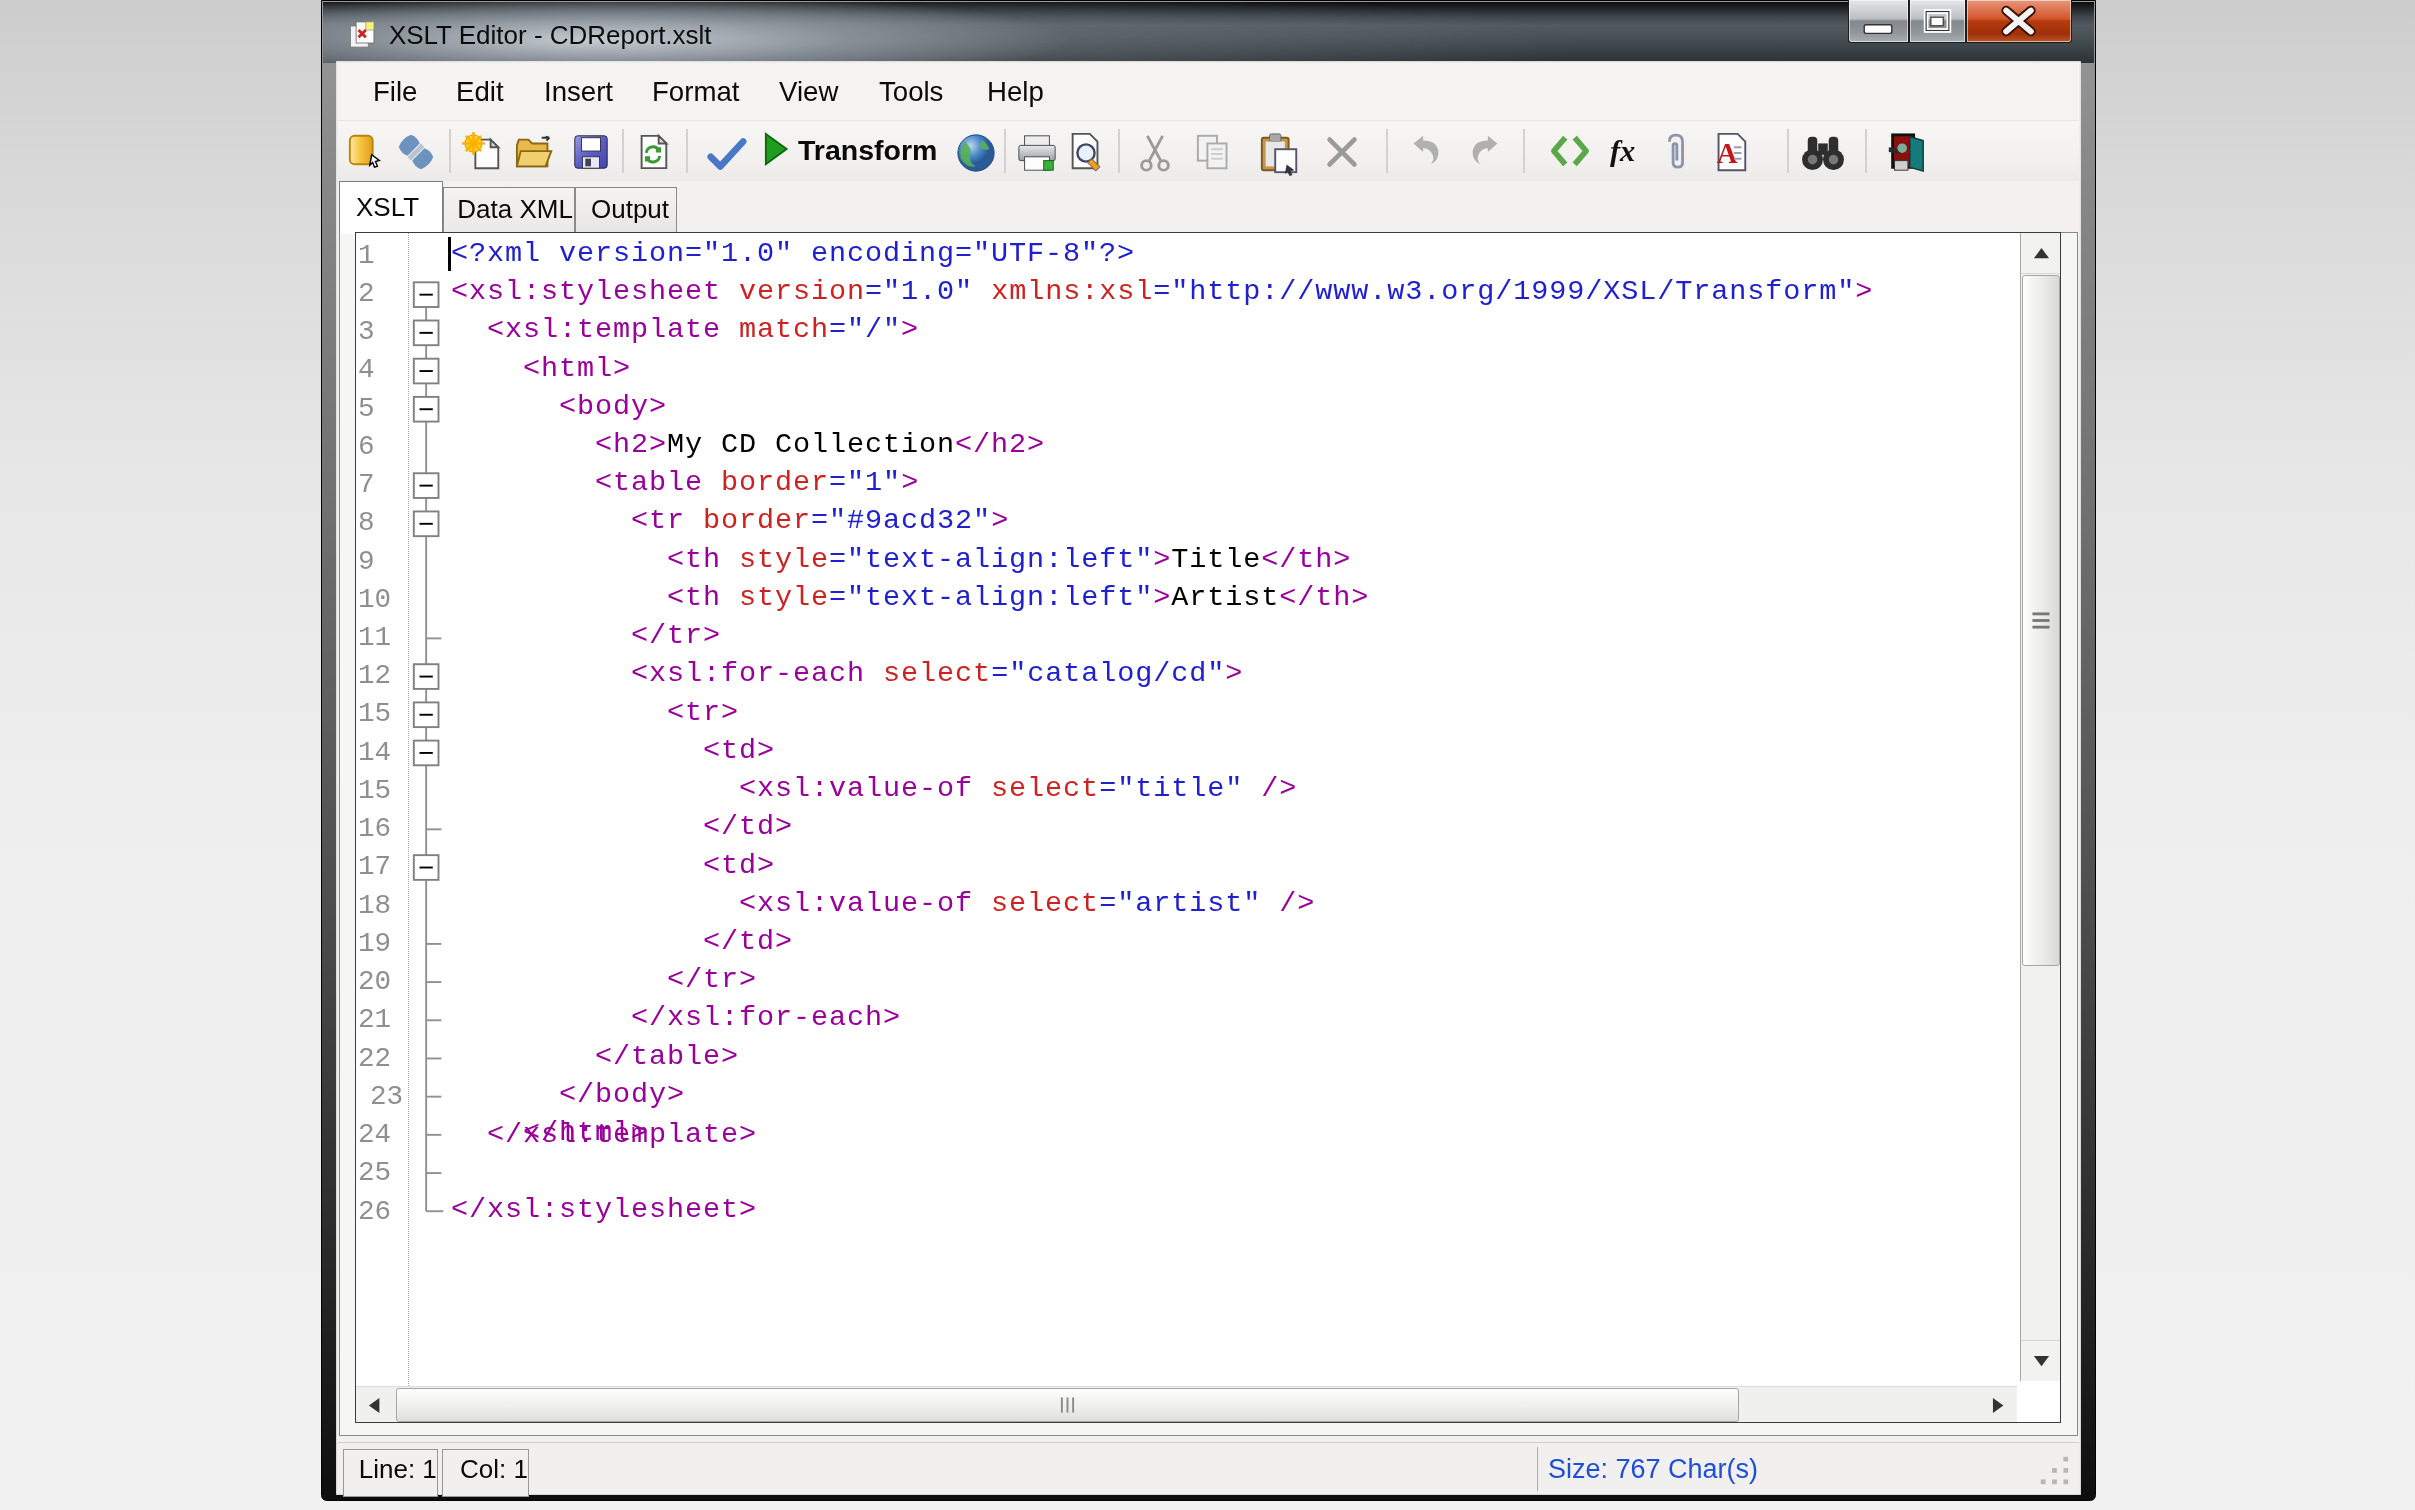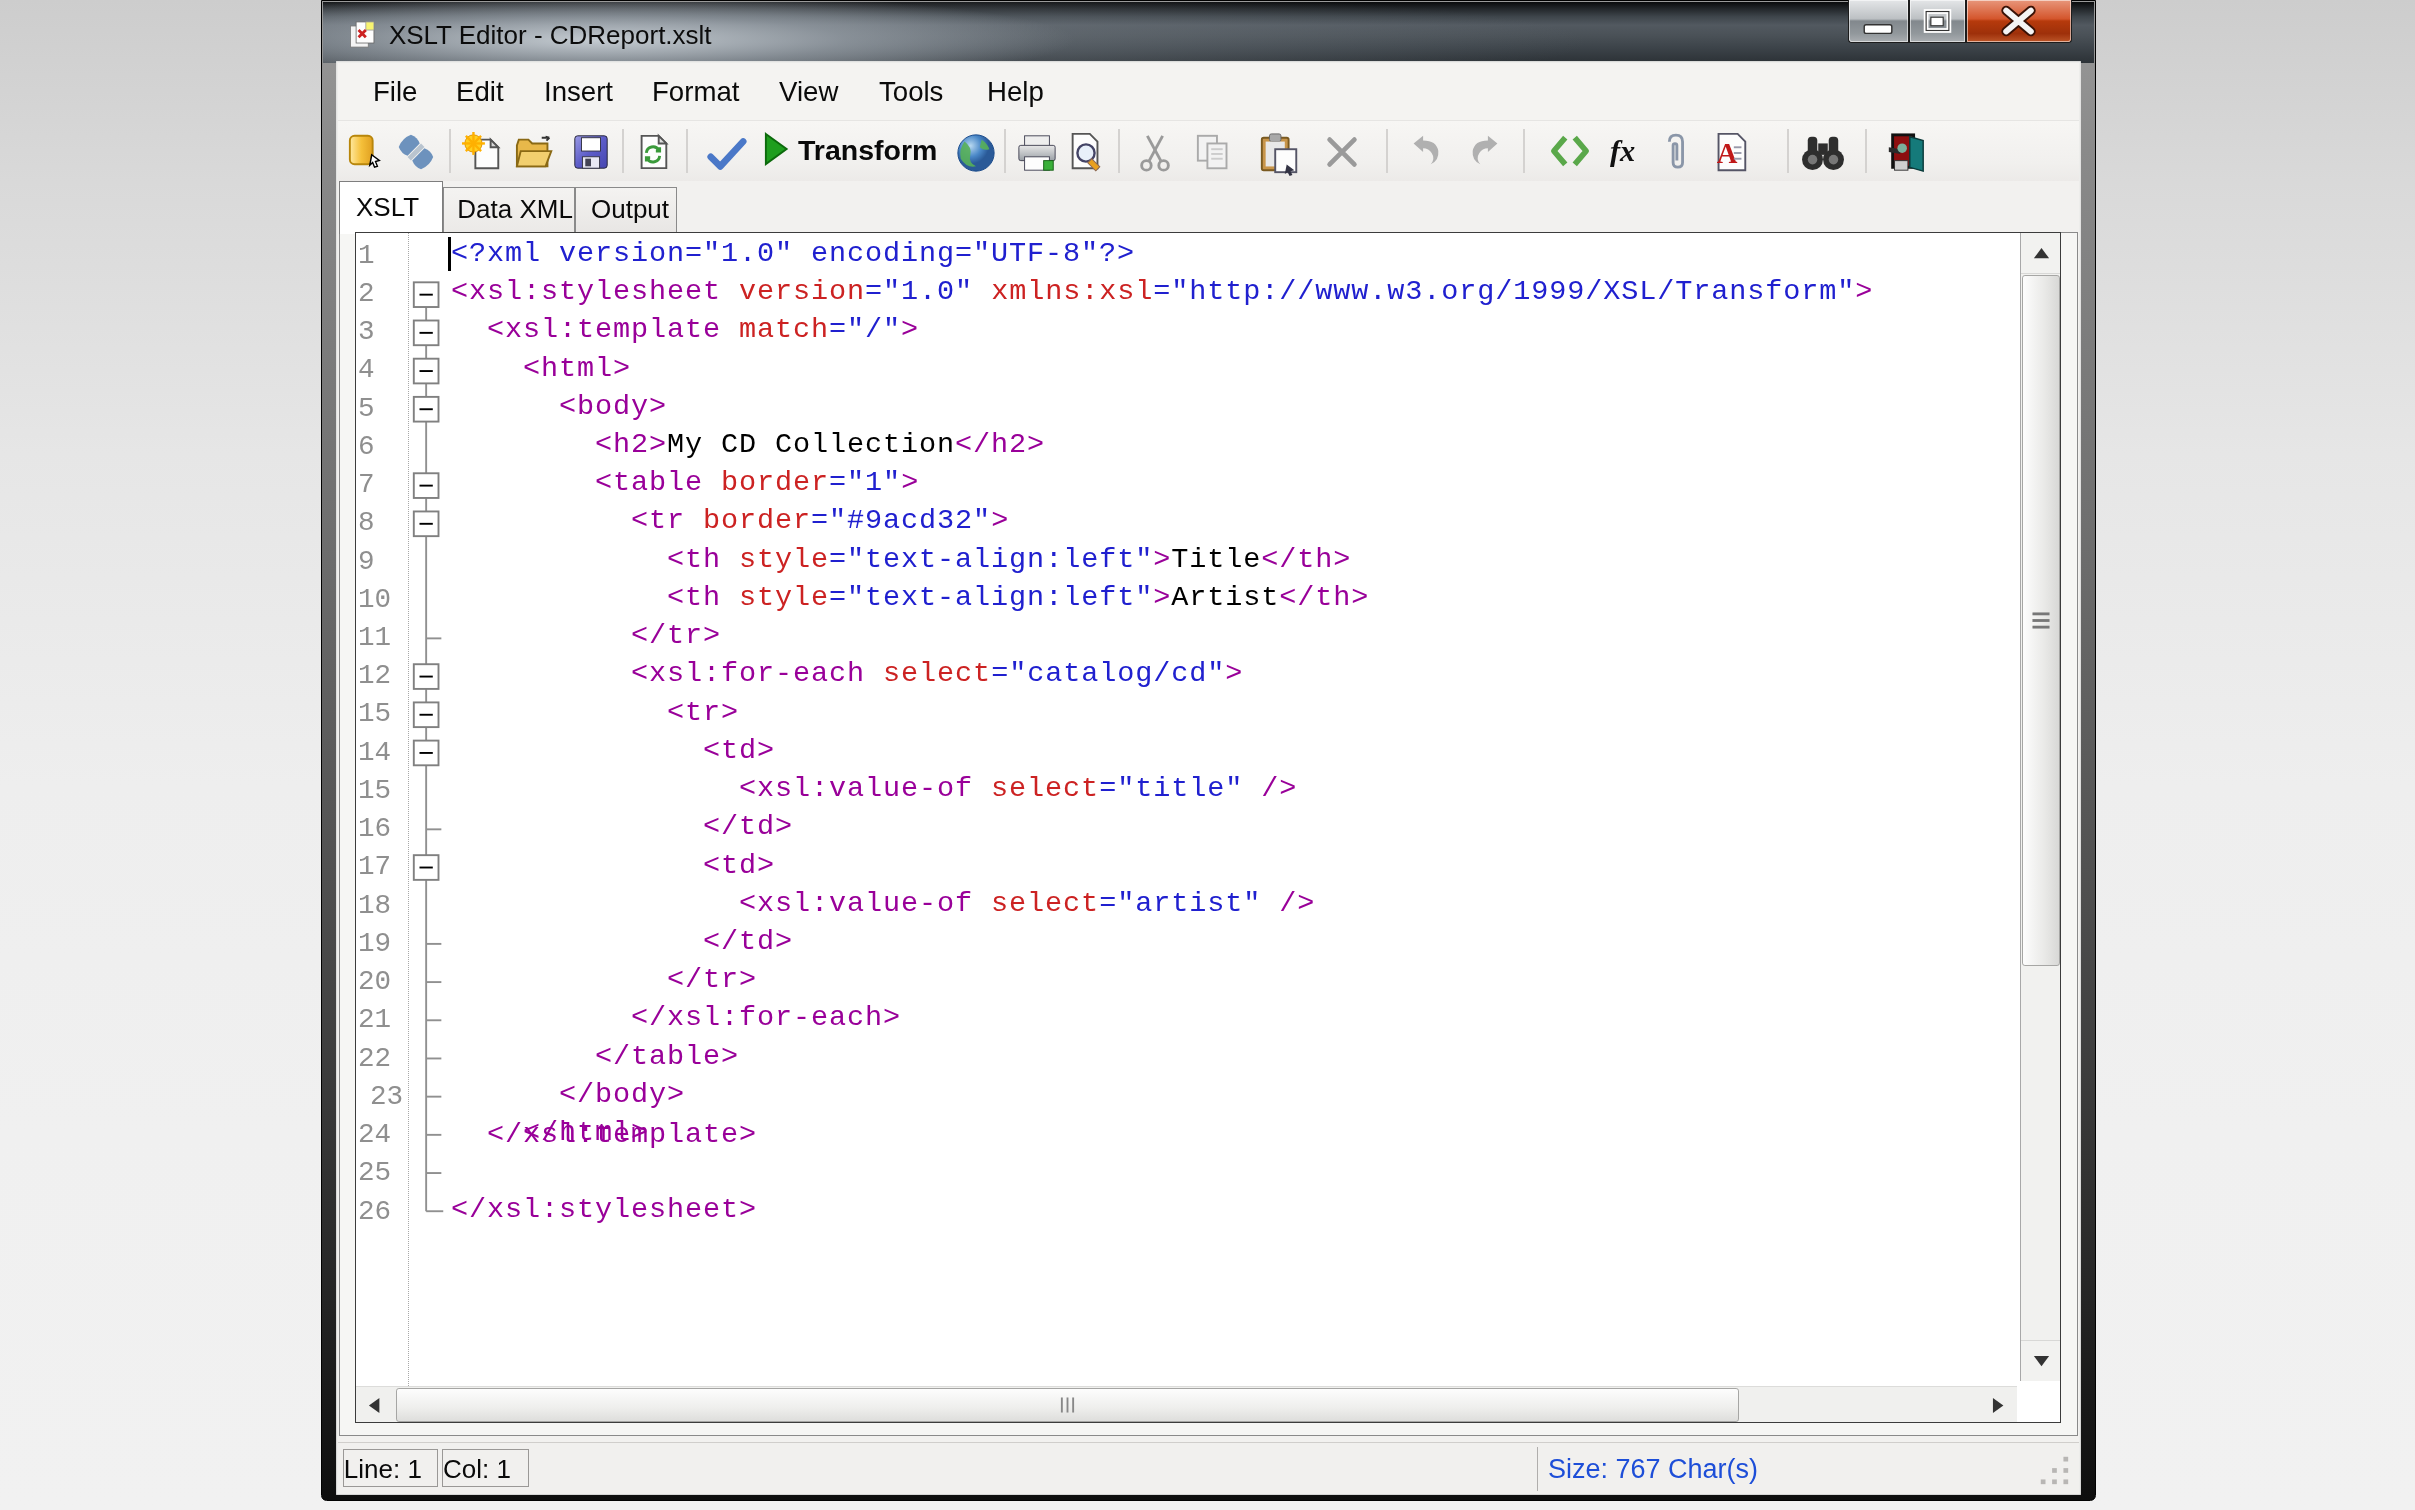--- a/index.html
+++ b/index.html
@@ -72,21 +72,21 @@
   #vthumb{position:absolute;left:1px;top:42px;width:36px;height:689px;background:linear-gradient(90deg,#fdfdfd,#e9e9e7 60%,#d8d8d6);border:1px solid #a6a6a4;border-radius:2.9px;}
   #vdown{position:absolute;left:0;bottom:0;width:39px;height:40px;background:#f2f2f0;border-top:1px solid #d8d8d6;}
   #hscroll{position:absolute;left:0;bottom:0px;width:1661px;height:35px;background:#f0f0ee;border-top:1px solid #dcdcda;}
   #hleft{position:absolute;left:0;top:0;width:36px;height:35px;}
   #hthumb{position:absolute;left:40px;top:1px;width:1341px;height:32px;background:linear-gradient(180deg,#fdfdfd,#eeeeec 60%,#dededc);border:1px solid #a6a6a4;border-radius:2.9px;}
   #hright{position:absolute;left:1624px;top:0;width:36px;height:35px;}
   .arrow{position:absolute;}
 
   
   #status{position:absolute;left:0;top:1379px;width:100%;height:51px;background:#f1f0ee;border-top:1.9px solid #d0cecb;}
-  .sbox{position:absolute;top:5.7px;height:38px;box-sizing:border-box;border:1px solid #9a9896;background:#f1f0ee;font-size:26px;color:#0a0a0a;padding-top:4.8px;text-align:left;}
+  .sbox{position:absolute;top:5.7px;height:48px;box-sizing:border-box;border:1px solid #9a9896;background:#f1f0ee;font-size:26px;color:#0a0a0a;padding-top:4.8px;text-align:right;}
   #sline{left:4.8px;width:95px;}
   #scol{left:104px;width:87px;}
   #spath{position:absolute;left:208px;top:12.4px;font-size:26px;color:#0a0a0a;}
   #ssep{position:absolute;left:1199px;top:3.8px;width:1px;height:44px;background:#b0aeac;}
   #ssize{position:absolute;left:1210px;top:11.4px;font-size:27px;color:#1d4ed8;}
   #sgrip{position:absolute;right:7.6px;top:9.5px;}
 </style>
 </head>
 <body>
 <div id="win">

